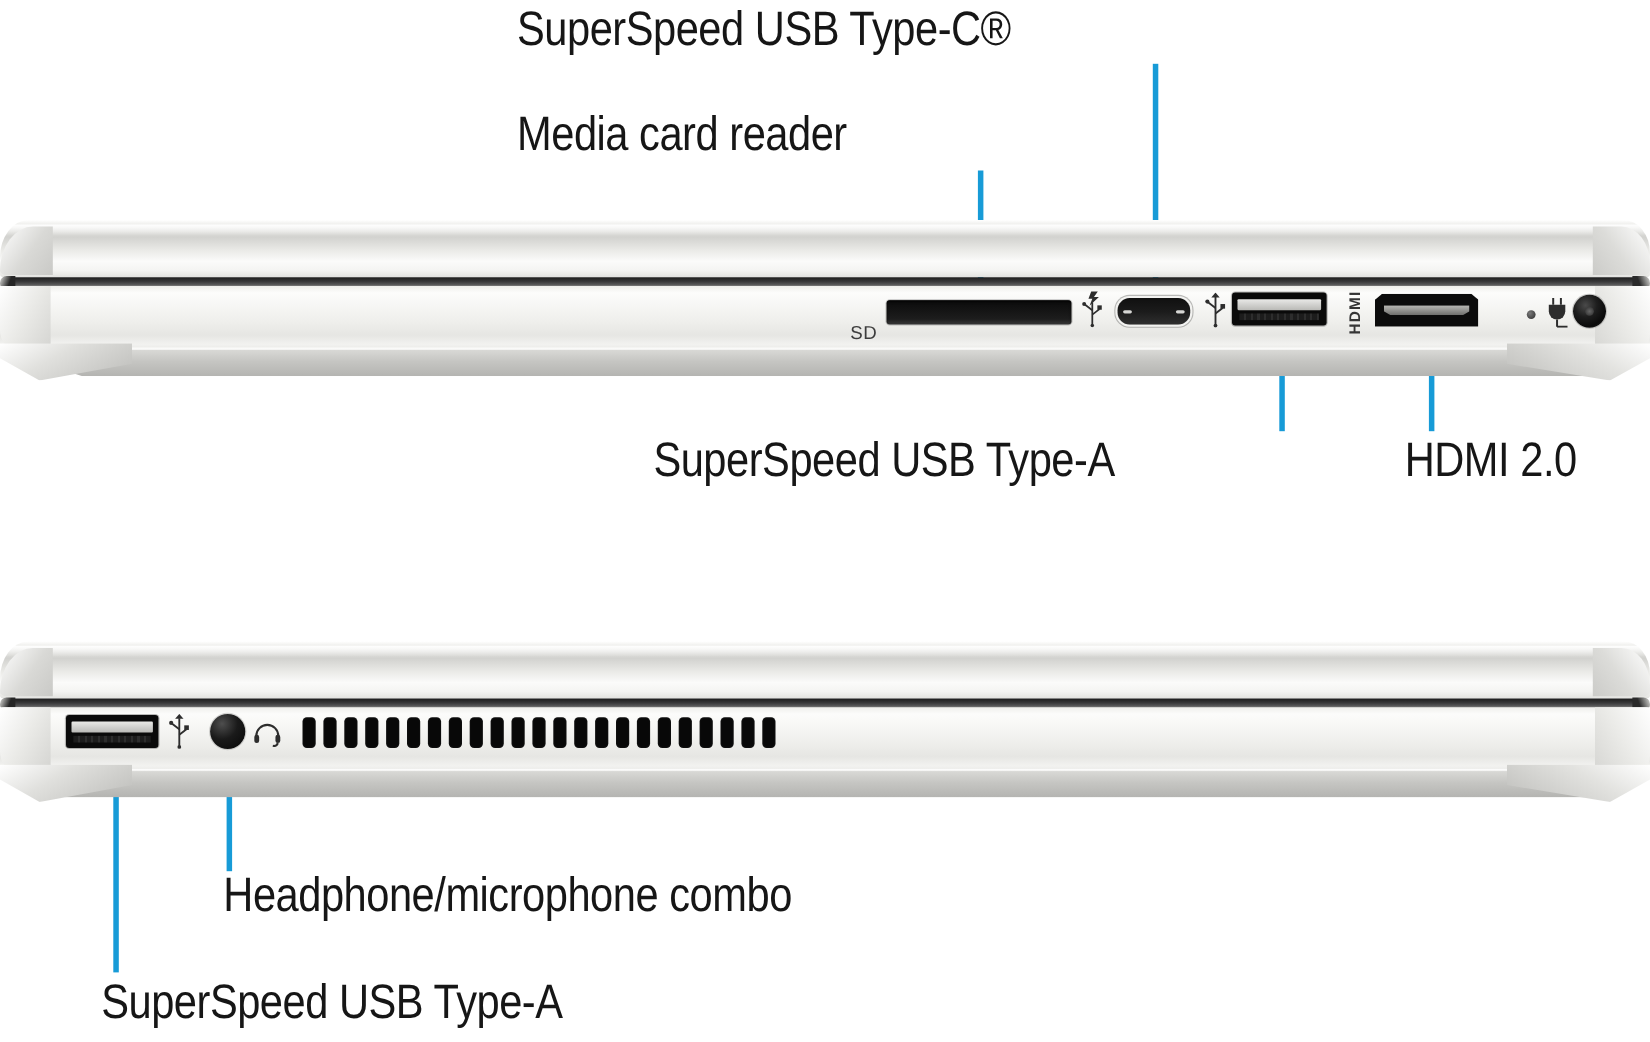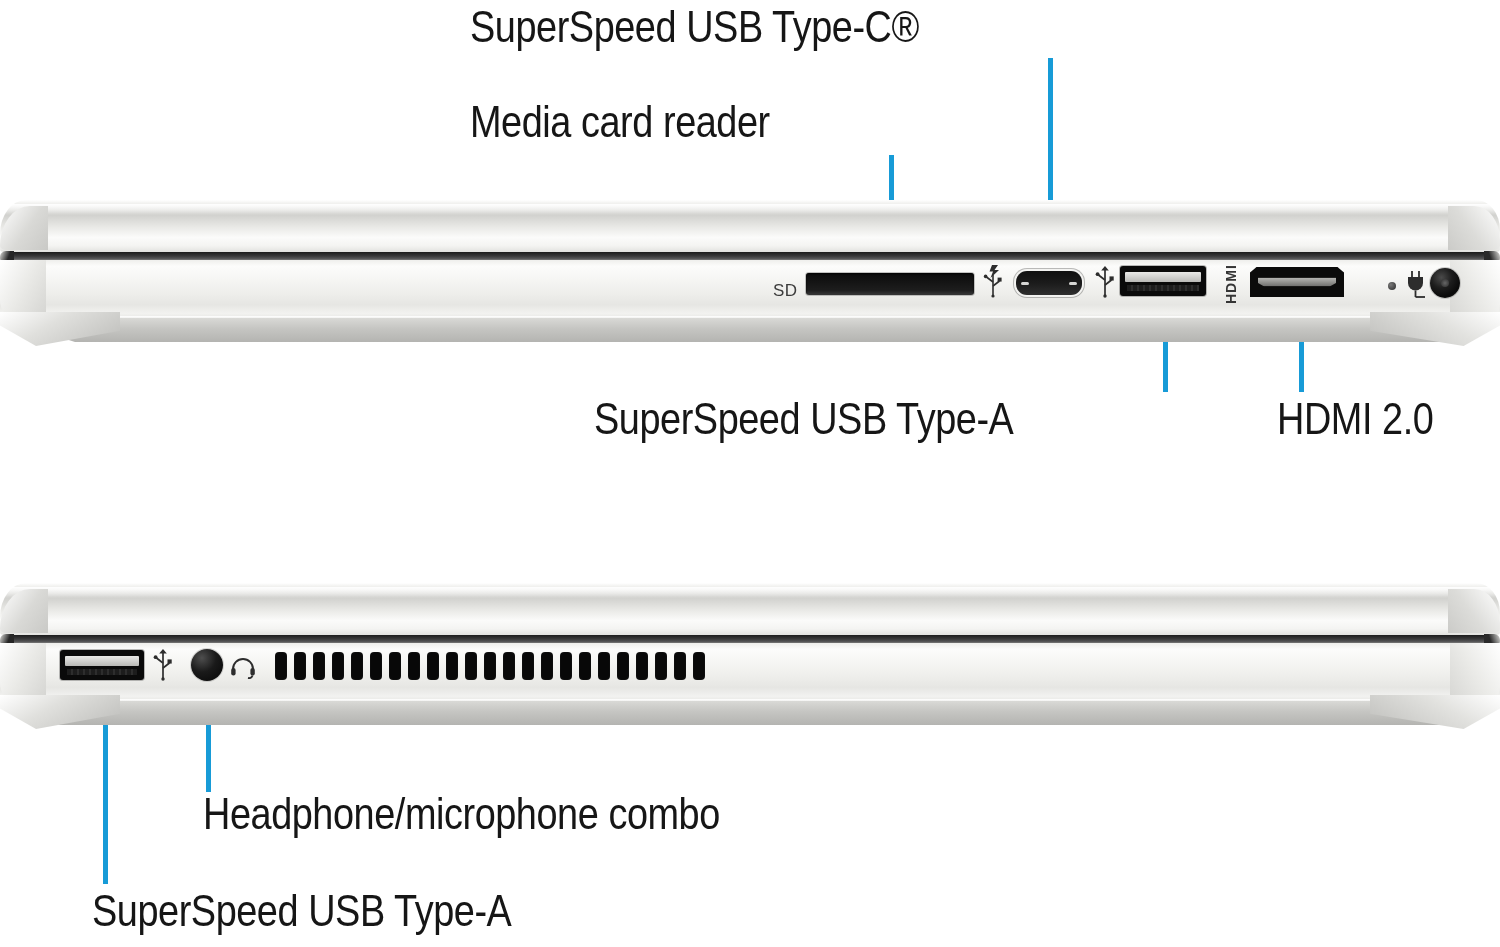--- a/index.html
+++ b/index.html
@@ -179,20 +179,21 @@
     background: linear-gradient(to bottom, #0b0b0b 0%, #141414 40%, #1d1d1d 78%, #3a3a3a 100%);
     border-radius: 3px;
     box-shadow: 0 0 0 1px rgba(150,150,148,0.55), inset 0 1px 2px rgba(0,0,0,0.9);
   }
   .sd-text {
     position:absolute;
     font-size: 17px;
     letter-spacing: 0.4px;
     color: #3c3c3c;
     font-family: "Liberation Sans", sans-serif;
+    margin-top: 12px;
   }
 
   
   .usbc-outer {
     background: linear-gradient(to bottom, #101010 0%, #1b1b1b 50%, #2f2f2f 100%);
     border-radius: 11px;
     box-shadow: 0 0 0 2px #f3f3f1, 0 0 0 3px rgba(120,120,118,0.5);
     display:flex; align-items:center; justify-content:space-between;
     padding: 0 5px;
   }

